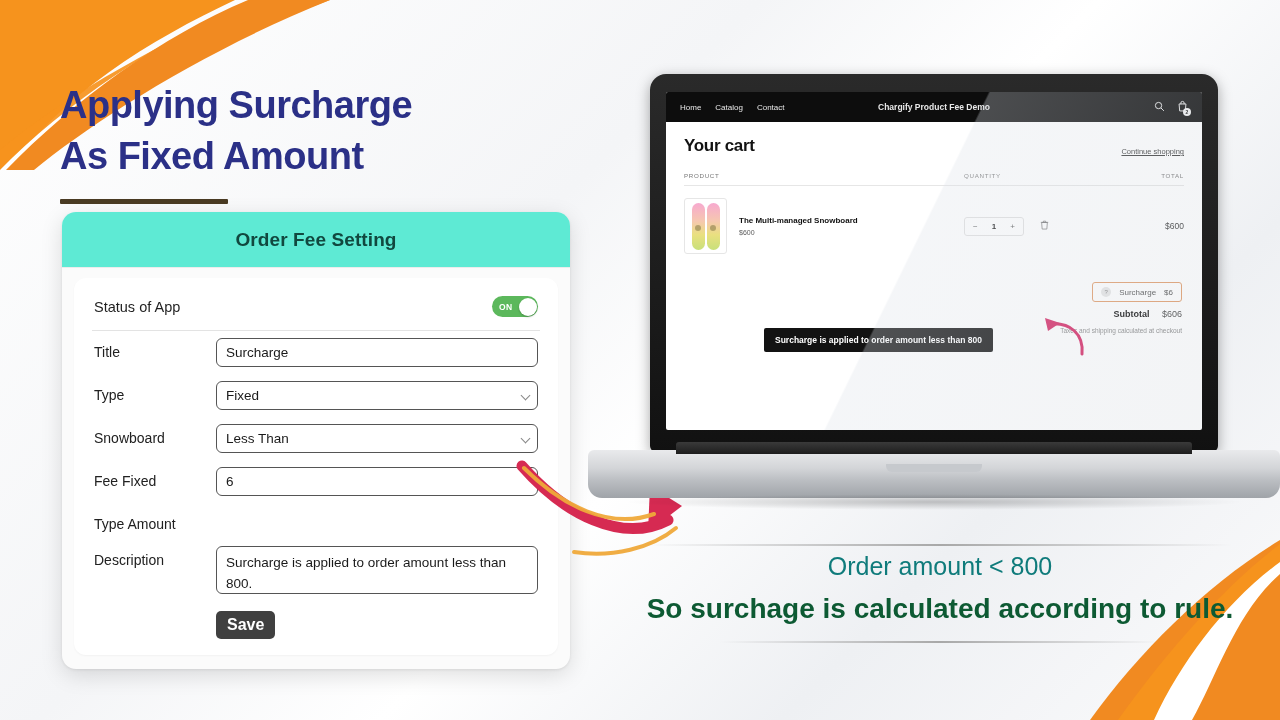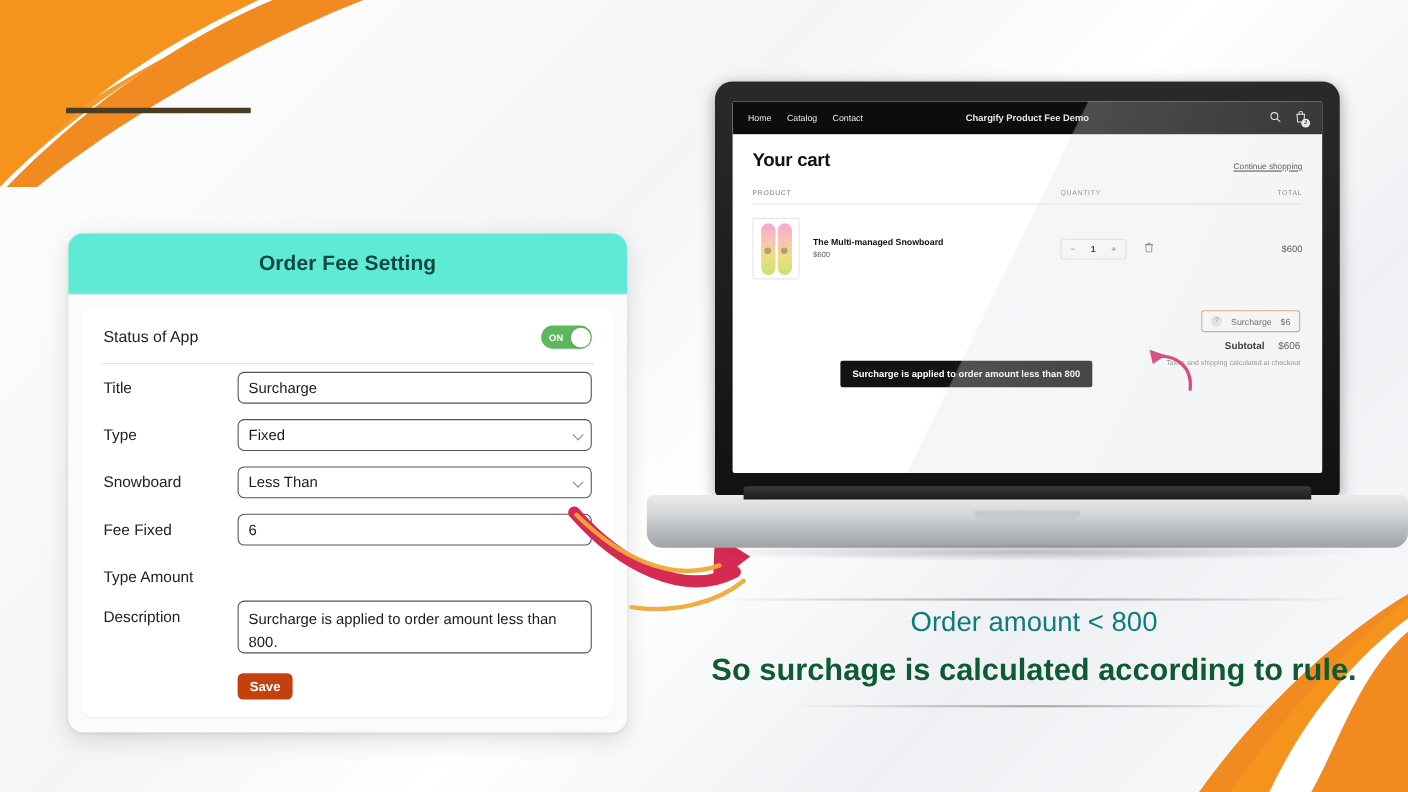--- a/index.html
+++ b/index.html
@@ -92,22 +92,22 @@
   .fctrl textarea {
     width: 100%; font-family: "Liberation Sans", sans-serif;
     font-size: 13.5px; color: #1a1a1a; line-height: 1.55;
     border: 1px solid #555; border-radius: 6px;
     padding: 6px 9px; background: #fff; outline: none; resize: none;
     height: 48px; overflow: hidden;
   }
   .save-wrap { padding: 6px 2px 0 124px; }
   .save-btn {
     font-family: "Liberation Sans", sans-serif;
-    font-size: 12px; font-weight: 700; color: #fff;
-    background: #c2410c; border: none; border-radius: 5px;
+    font-size: 16px; font-weight: 700; color: #fff;
+    background: #404040; border: none; border-radius: 5px;
     padding: 5px 11px; cursor: pointer;
   }
 
   
   .laptop { position: absolute; left: 588px; top: 74px; width: 692px; height: 440px; }
   .lid {
     position: absolute; left: 62px; top: 0; width: 568px; height: 378px;
     background: linear-gradient(180deg,#2a2a2a,#111);
     border-radius: 16px 16px 6px 6px;
     padding: 18px 16px 22px;
@@ -243,20 +243,24 @@
 </svg>
 
 <svg id="deco-br" class="corner-svg" width="250" height="180" viewBox="0 0 250 180">
   <path d="M250,0 L250,180 L60,180 C110,110 180,42 250,0 Z" fill="#f18a21"></path>
   <path d="M250,18 L250,180 L112,180 C150,118 200,58 250,18 Z" fill="#ffffff" opacity="0.0"></path>
   <path d="M162,180 L108,180 C156,108 214,46 250,10 L250,34 C206,72 186,138 162,180 Z" fill="#ffffff"></path>
   <path d="M124,180 L88,180 C142,104 200,42 250,4 L250,22 C196,62 152,120 124,180 Z" fill="#f6931d"></path>
 </svg>
 
 <div class="headline">
+  <h1>
+    <span>Applying Surcharge</span><br>
+    <span>As Fixed Amount</span>
+  </h1>
   <div class="rule"></div>
 </div>
 
 <div class="card">
   <div class="card-head">
     <h2>Order Fee Setting</h2>
   </div>
   <div class="card-body">
     <div class="inner">
 

